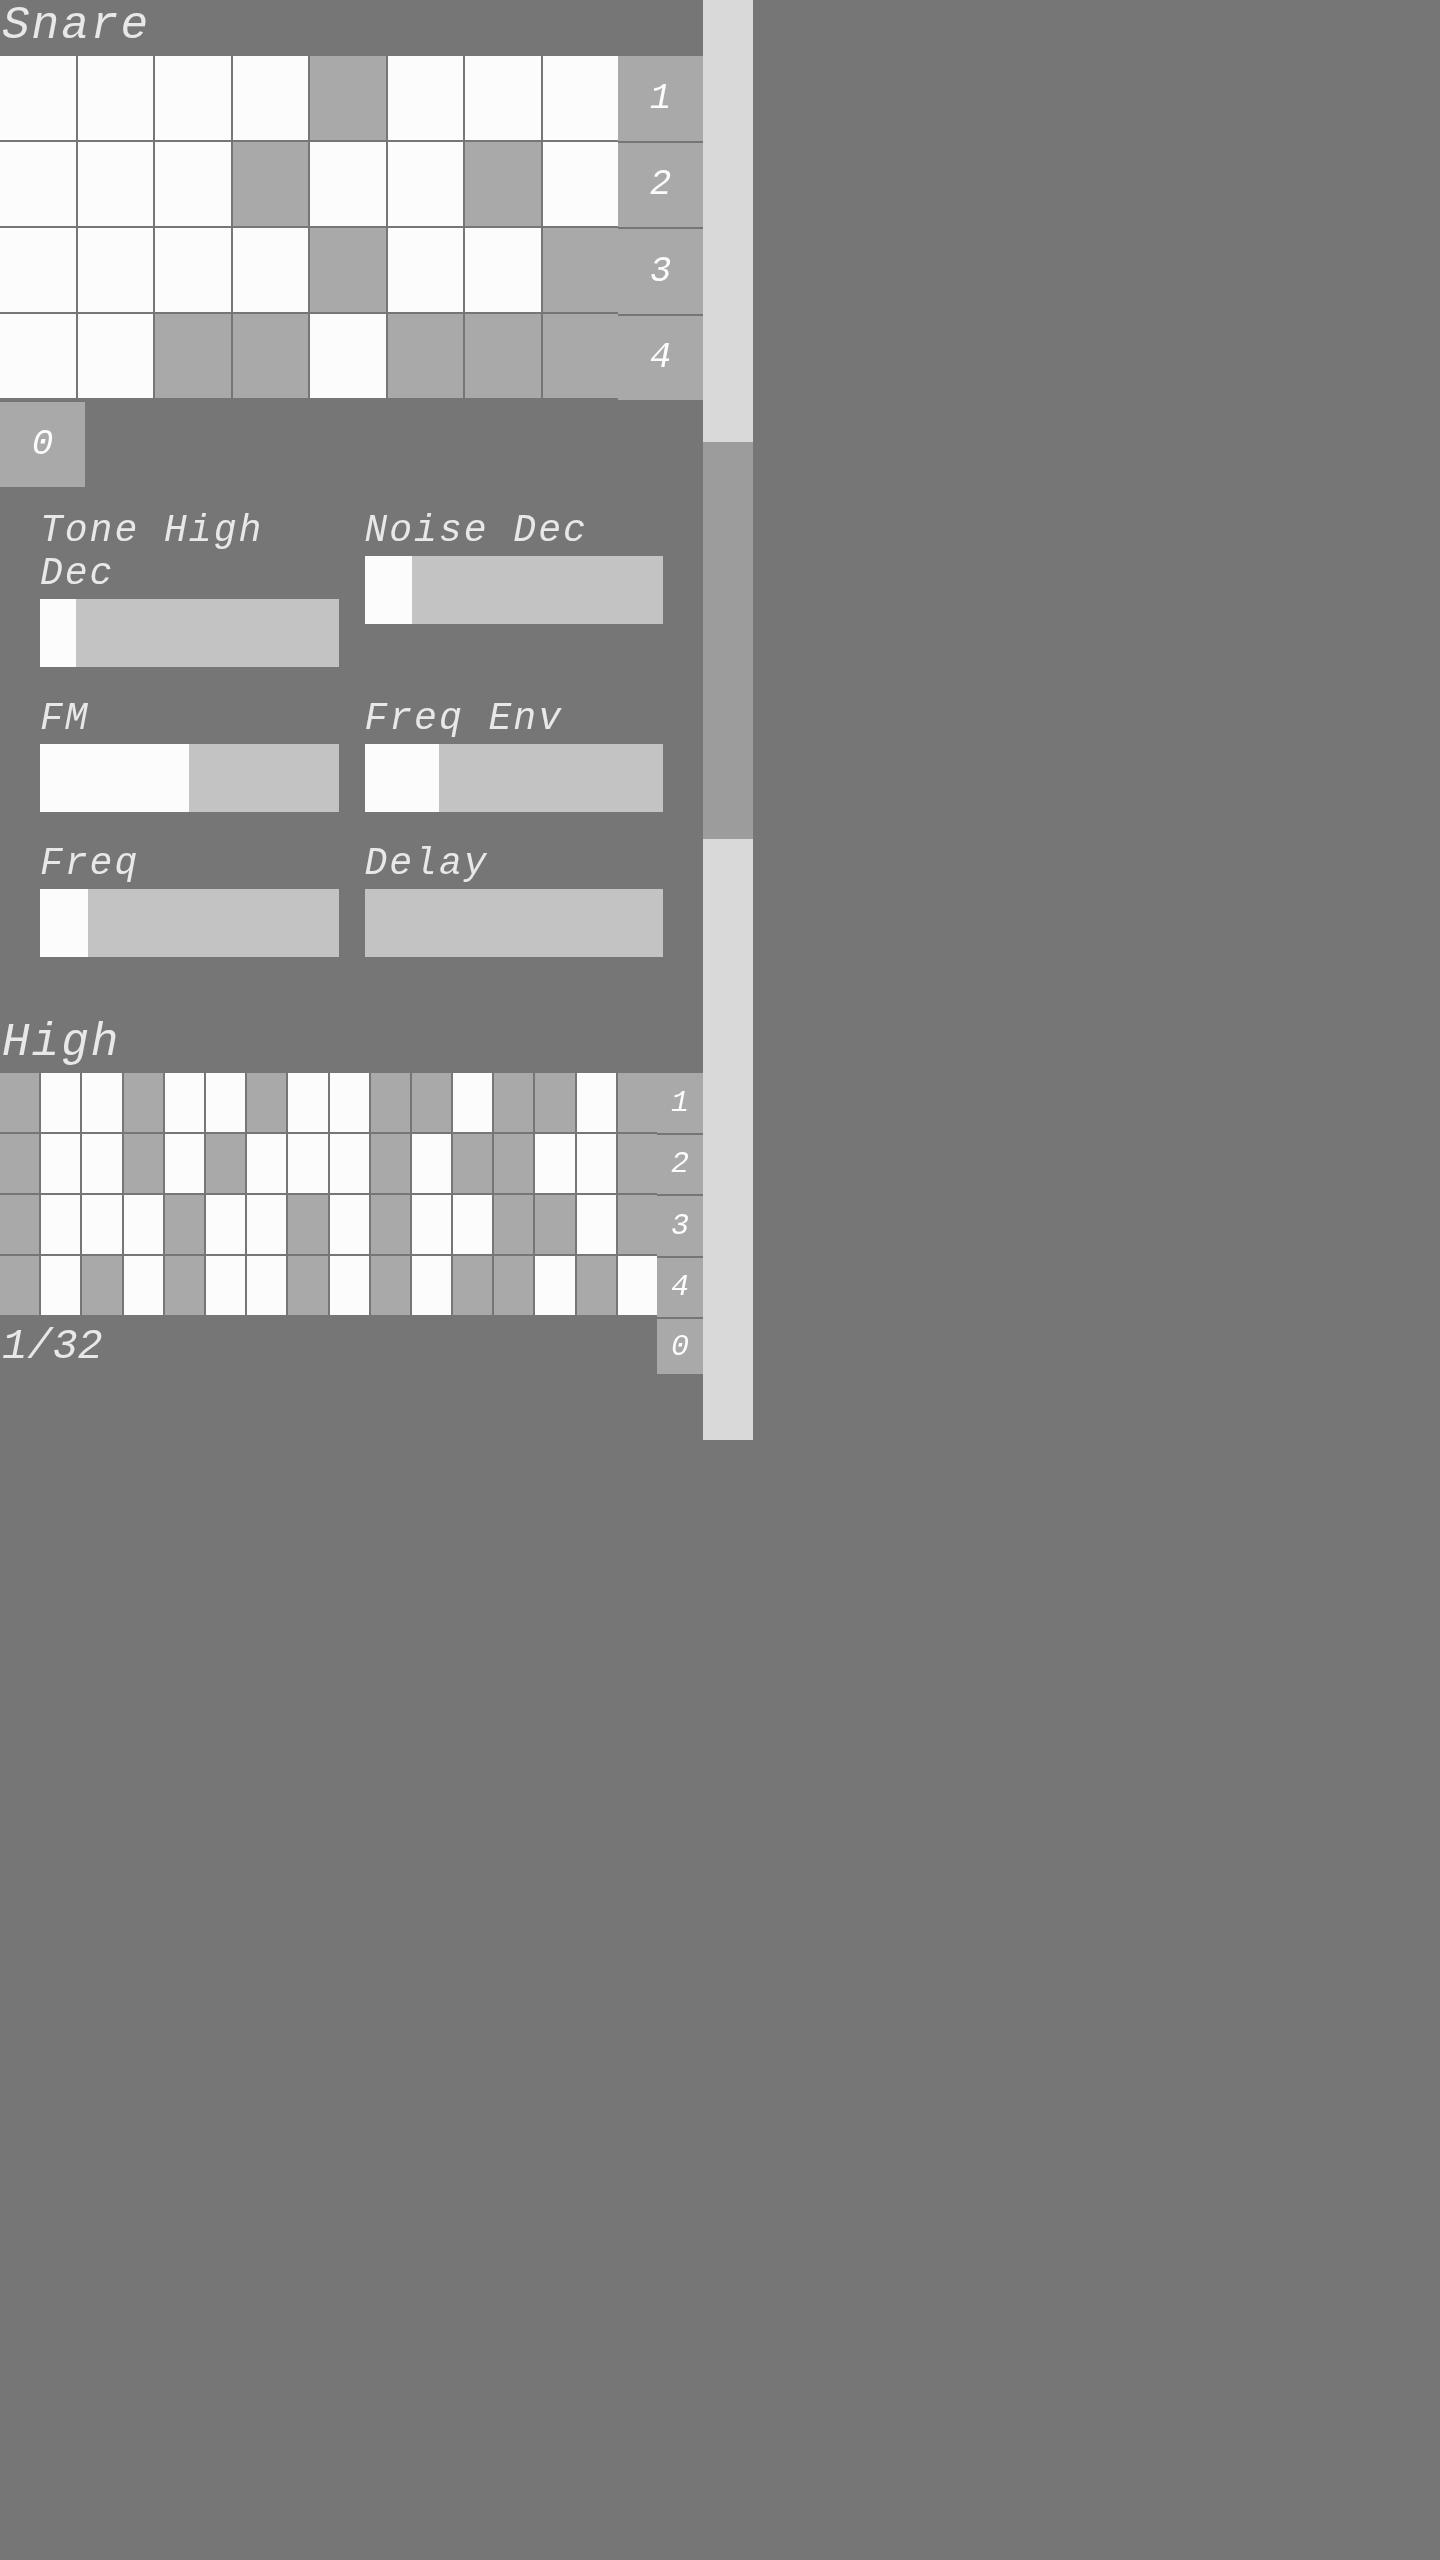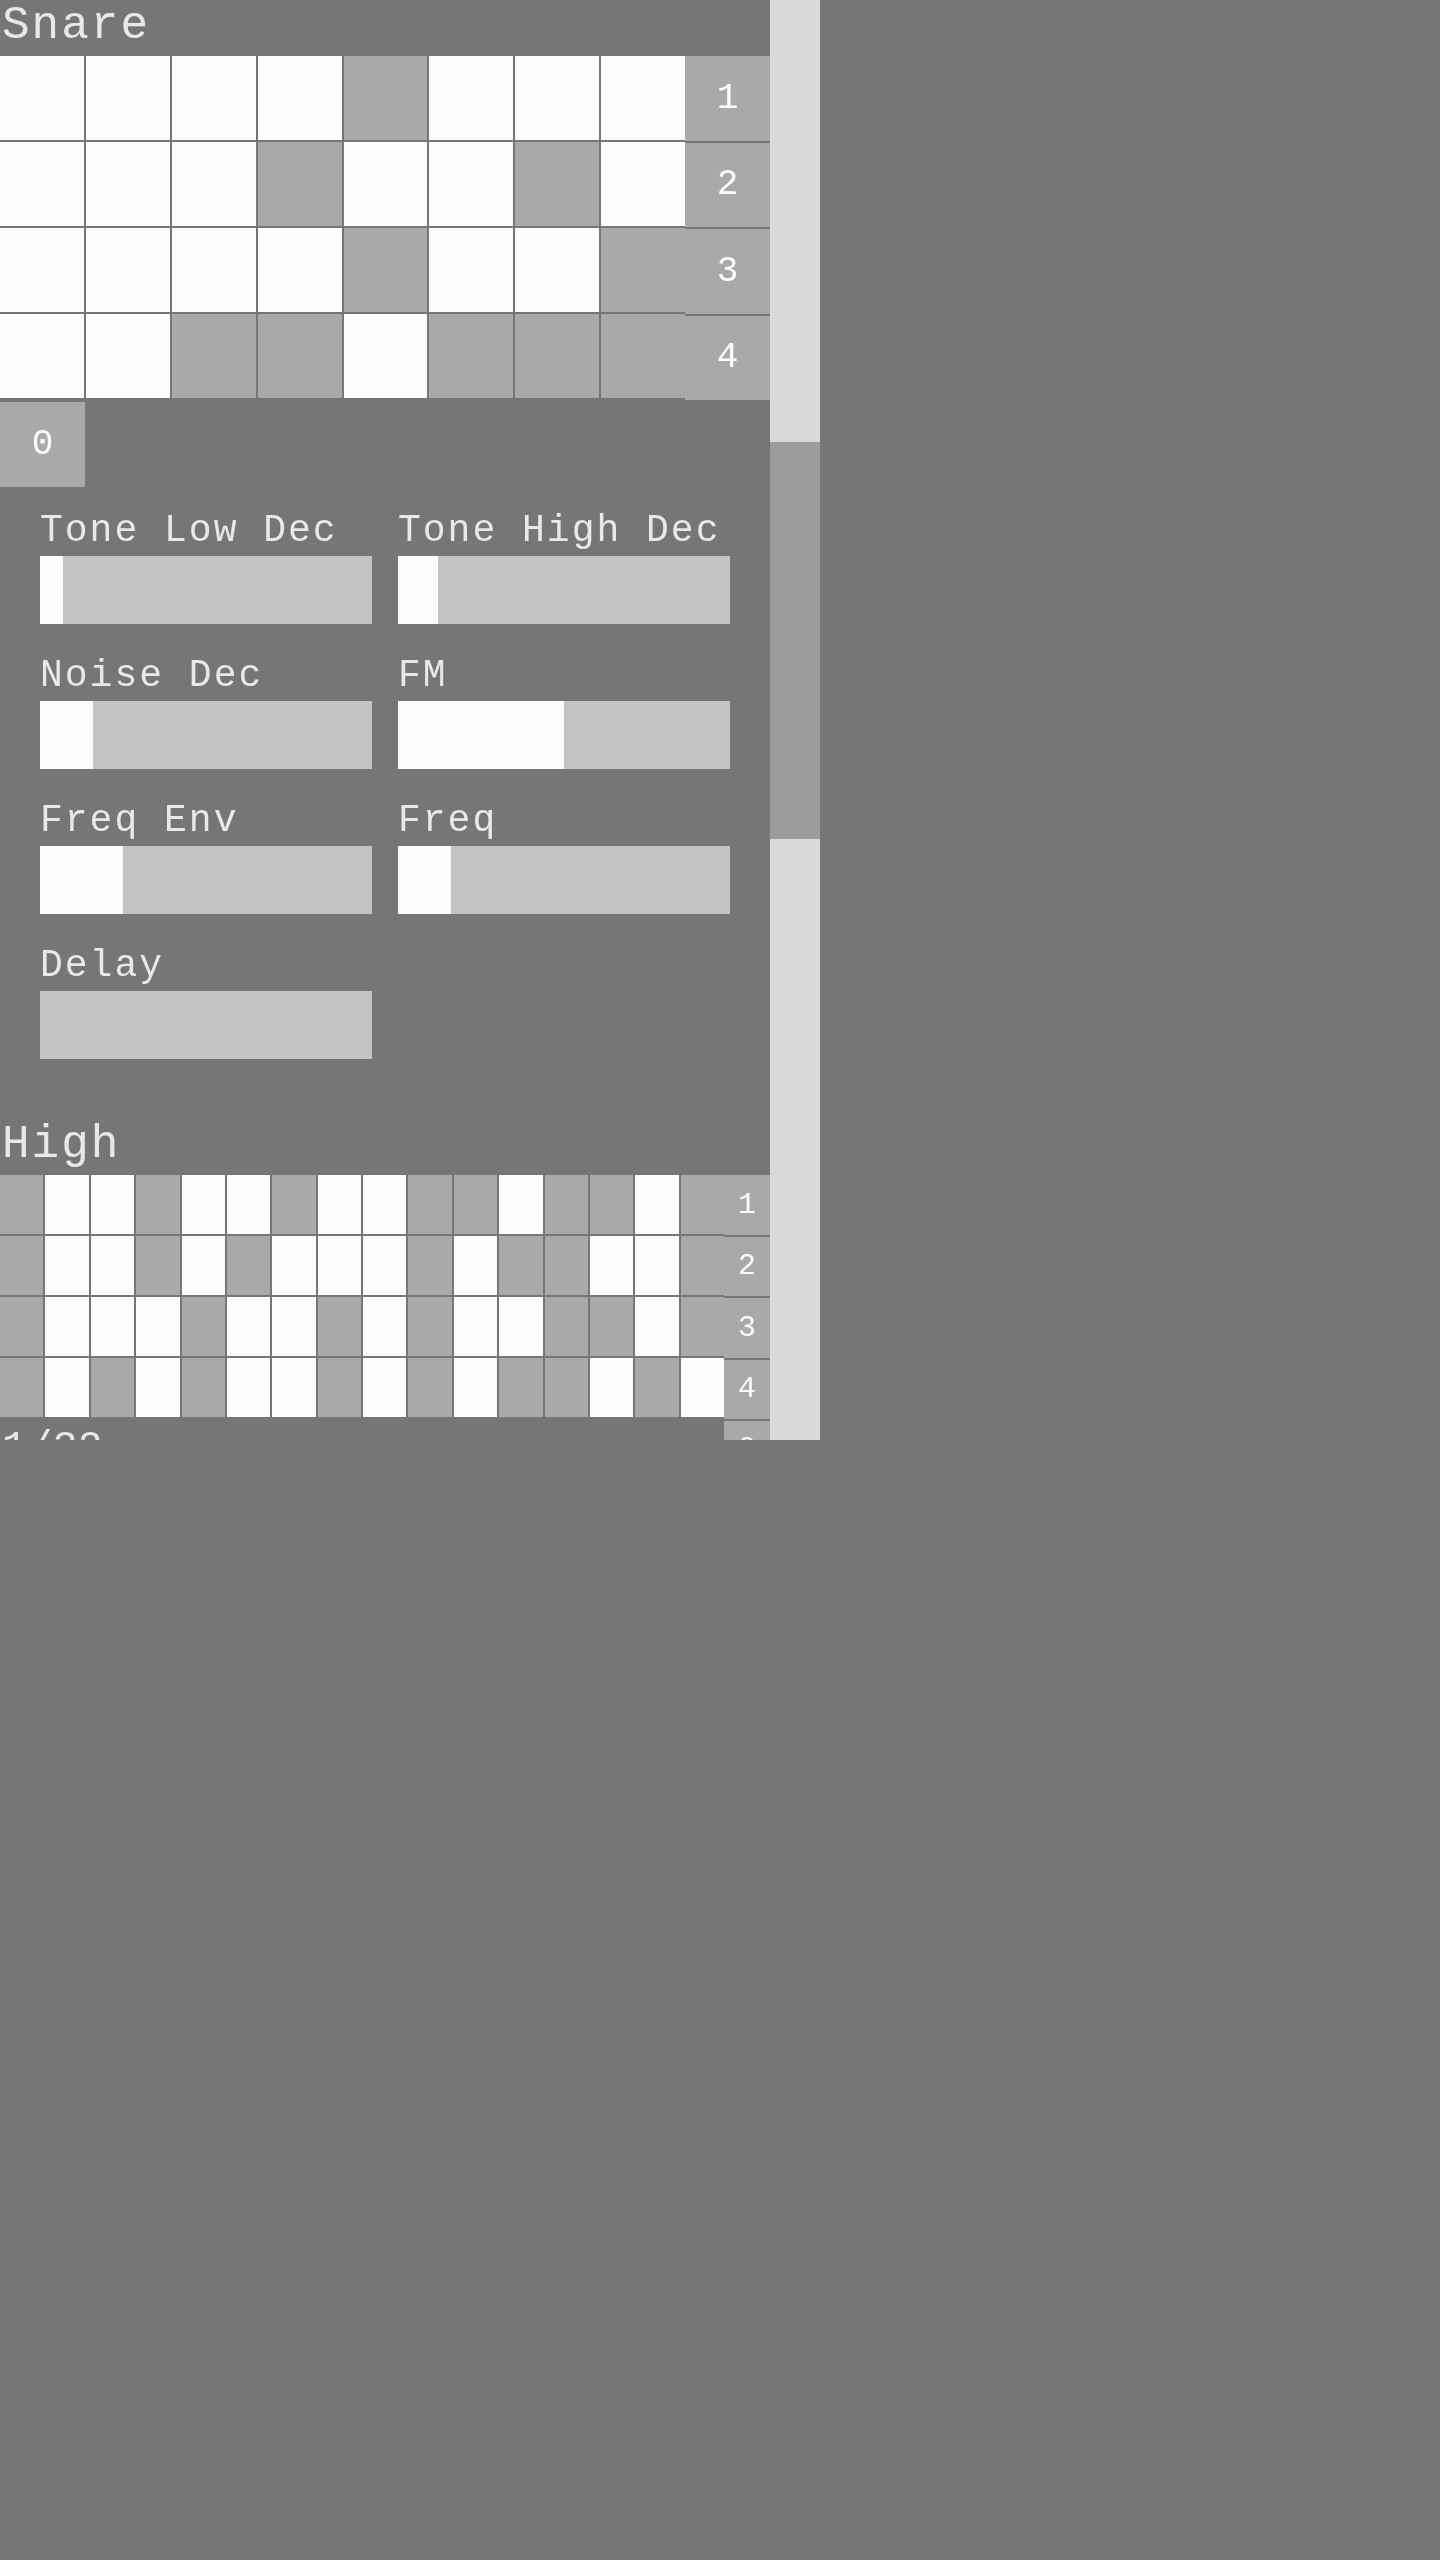--- a/index.html
+++ b/index.html
@@ -5,22 +5,23 @@
   * { margin: 0; padding: 0; box-sizing: border-box; }
   html, body {
     width: 820px;
     height: 1440px;
     background: #767676;
     font-family: 'Courier New', monospace;
     overflow: hidden;
   }
   .app {
     display: flex;
-    width: 820px;
+    width: 753px;
     height: 1440px;
+    font-style: italic;
   }
   .main {
     flex: 1;
     background: #767676;
     width: 770px;
   }
   .side-scroll {
     width: 50px;
     background: #d9d9d9;
   }
@@ -181,26 +182,20 @@
           <div class="row-label">3</div>
           <div class="row-label">4</div>
         </div>
     </div>
     <div class="pattern-zero-row">
       <div class="zero-btn">0</div>
     </div>
 
     <div class="params" id="snare-params">
         <div class="param">
-          <div class="param-label">Tone Low Dec</div>
-          <div class="slider">
-            <div class="slider-fill" style="width: 7%;"></div>
-          </div>
-        </div>
-        <div class="param">
           <div class="param-label">Tone High Dec</div>
           <div class="slider">
             <div class="slider-fill" style="width: 12%;"></div>
           </div>
         </div>
         <div class="param">
           <div class="param-label">Noise Dec</div>
           <div class="slider">
             <div class="slider-fill" style="width: 16%;"></div>
           </div>

